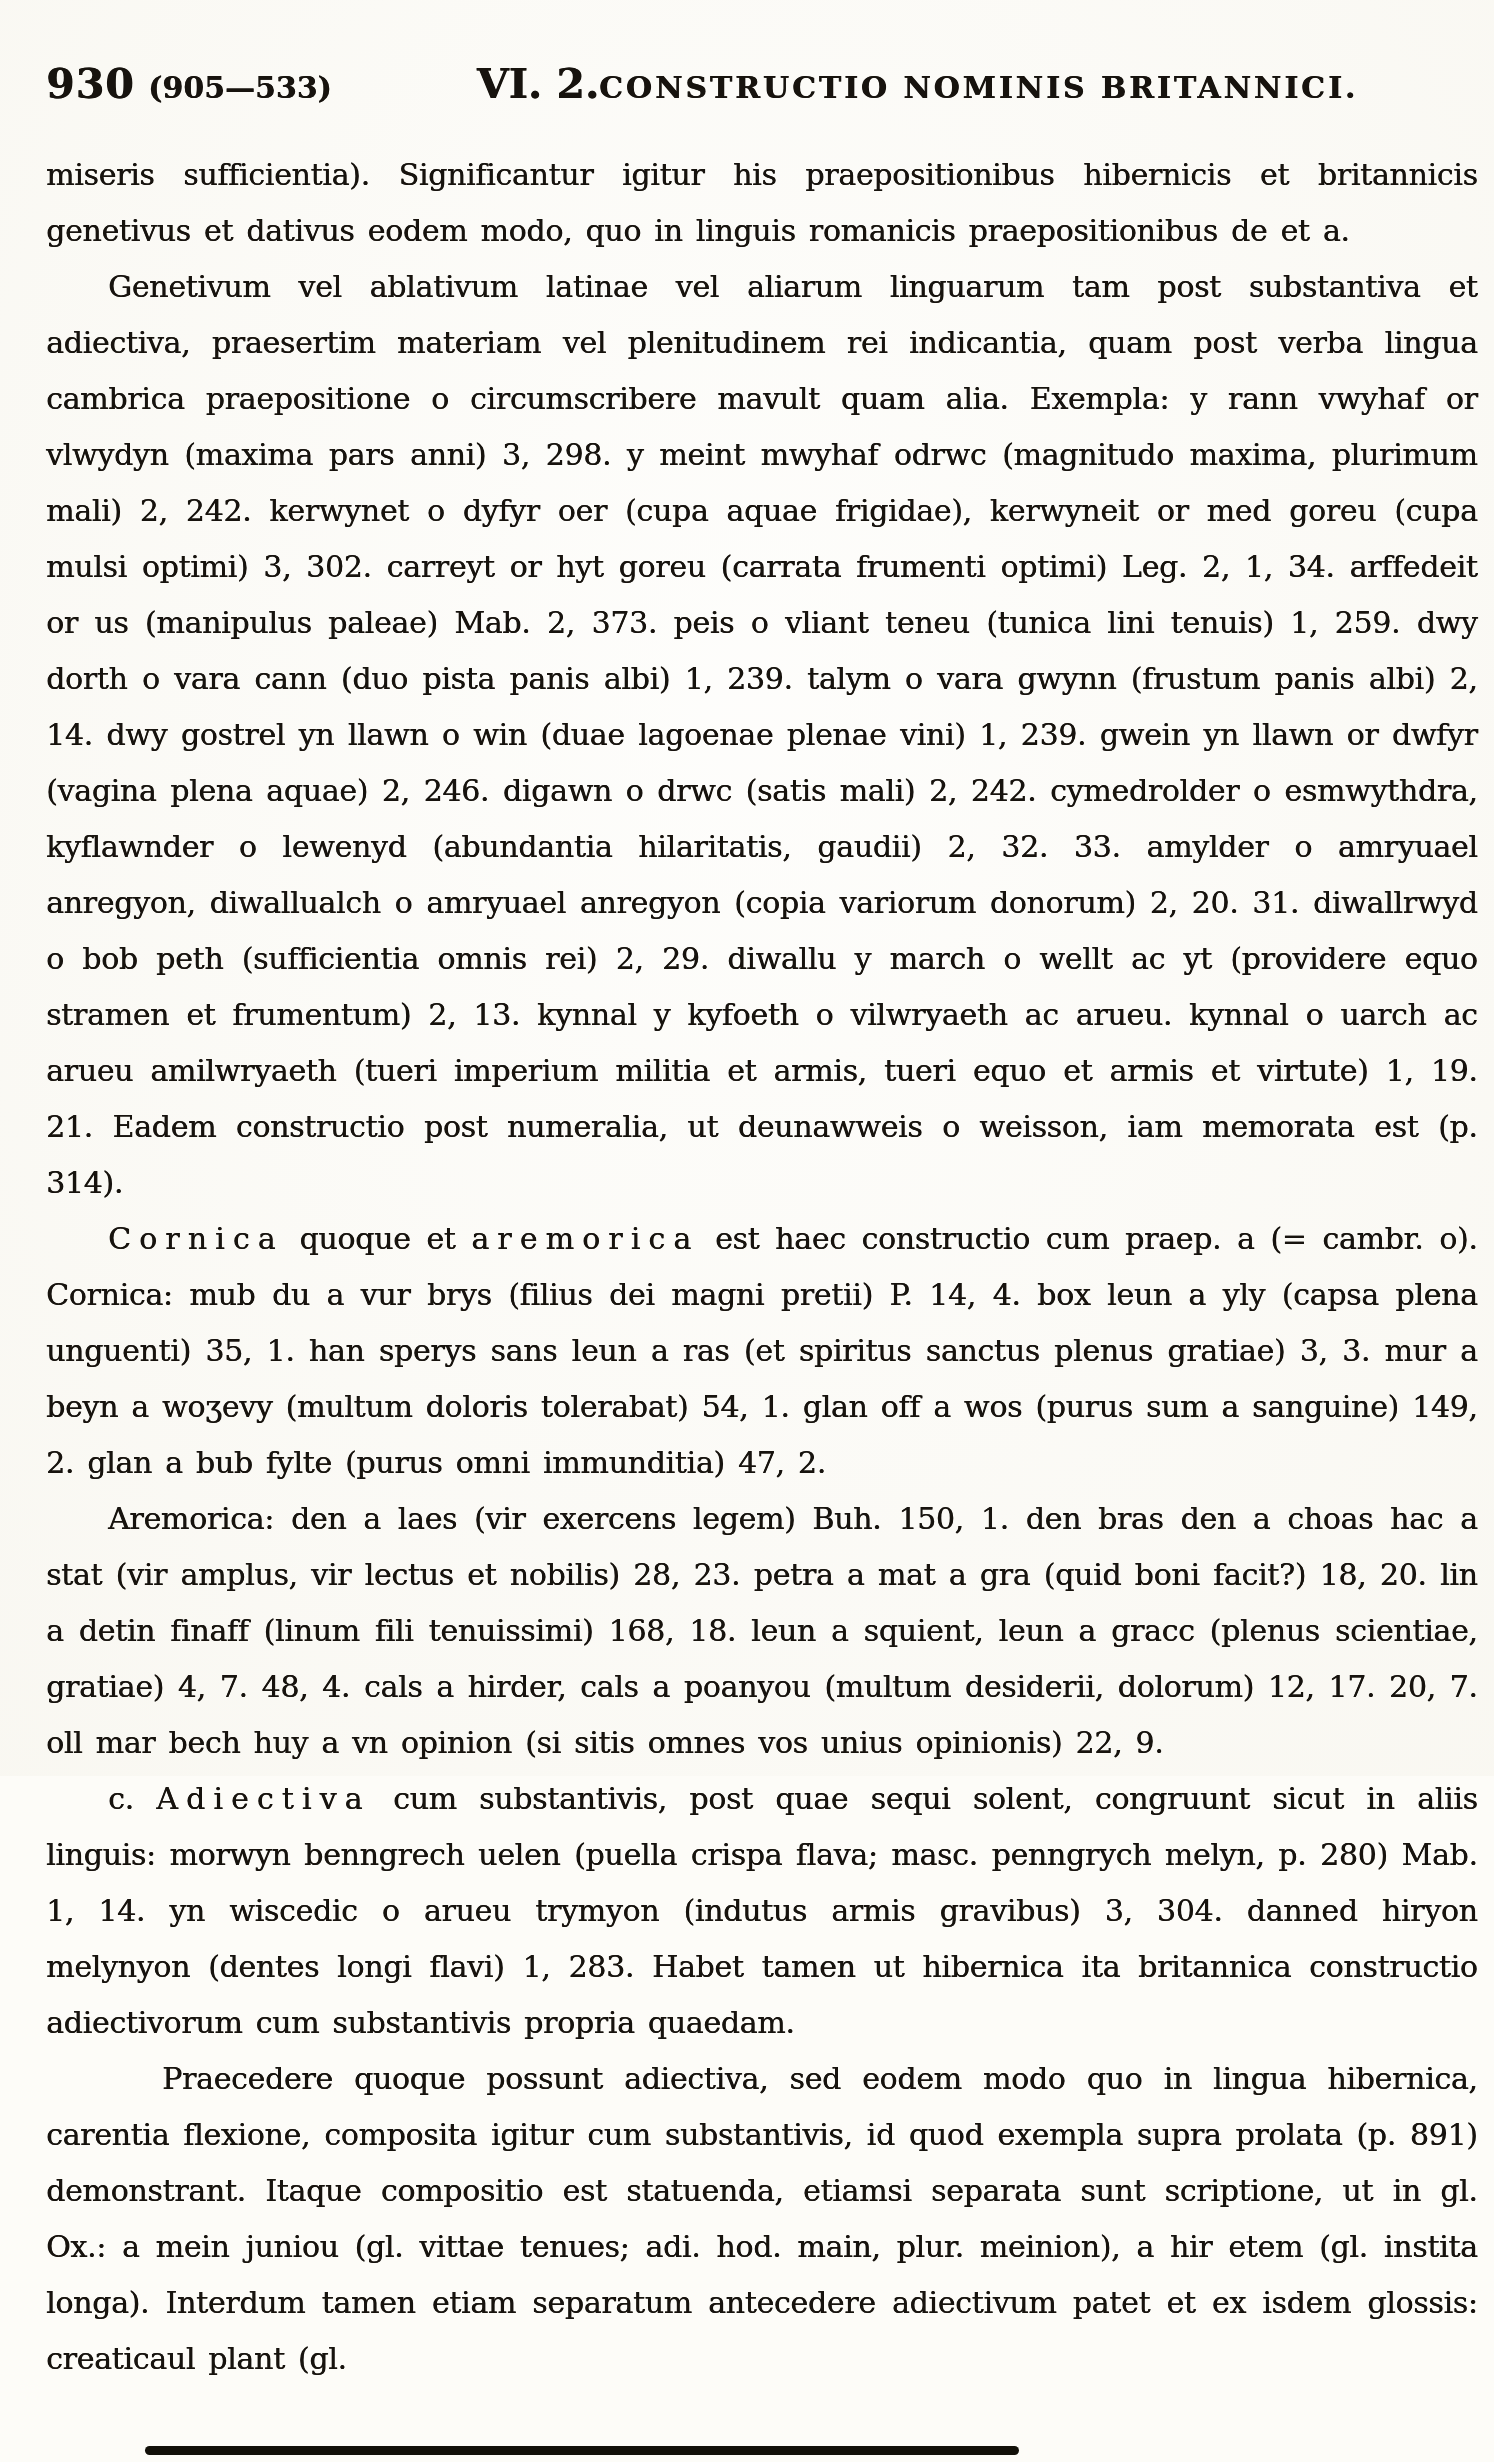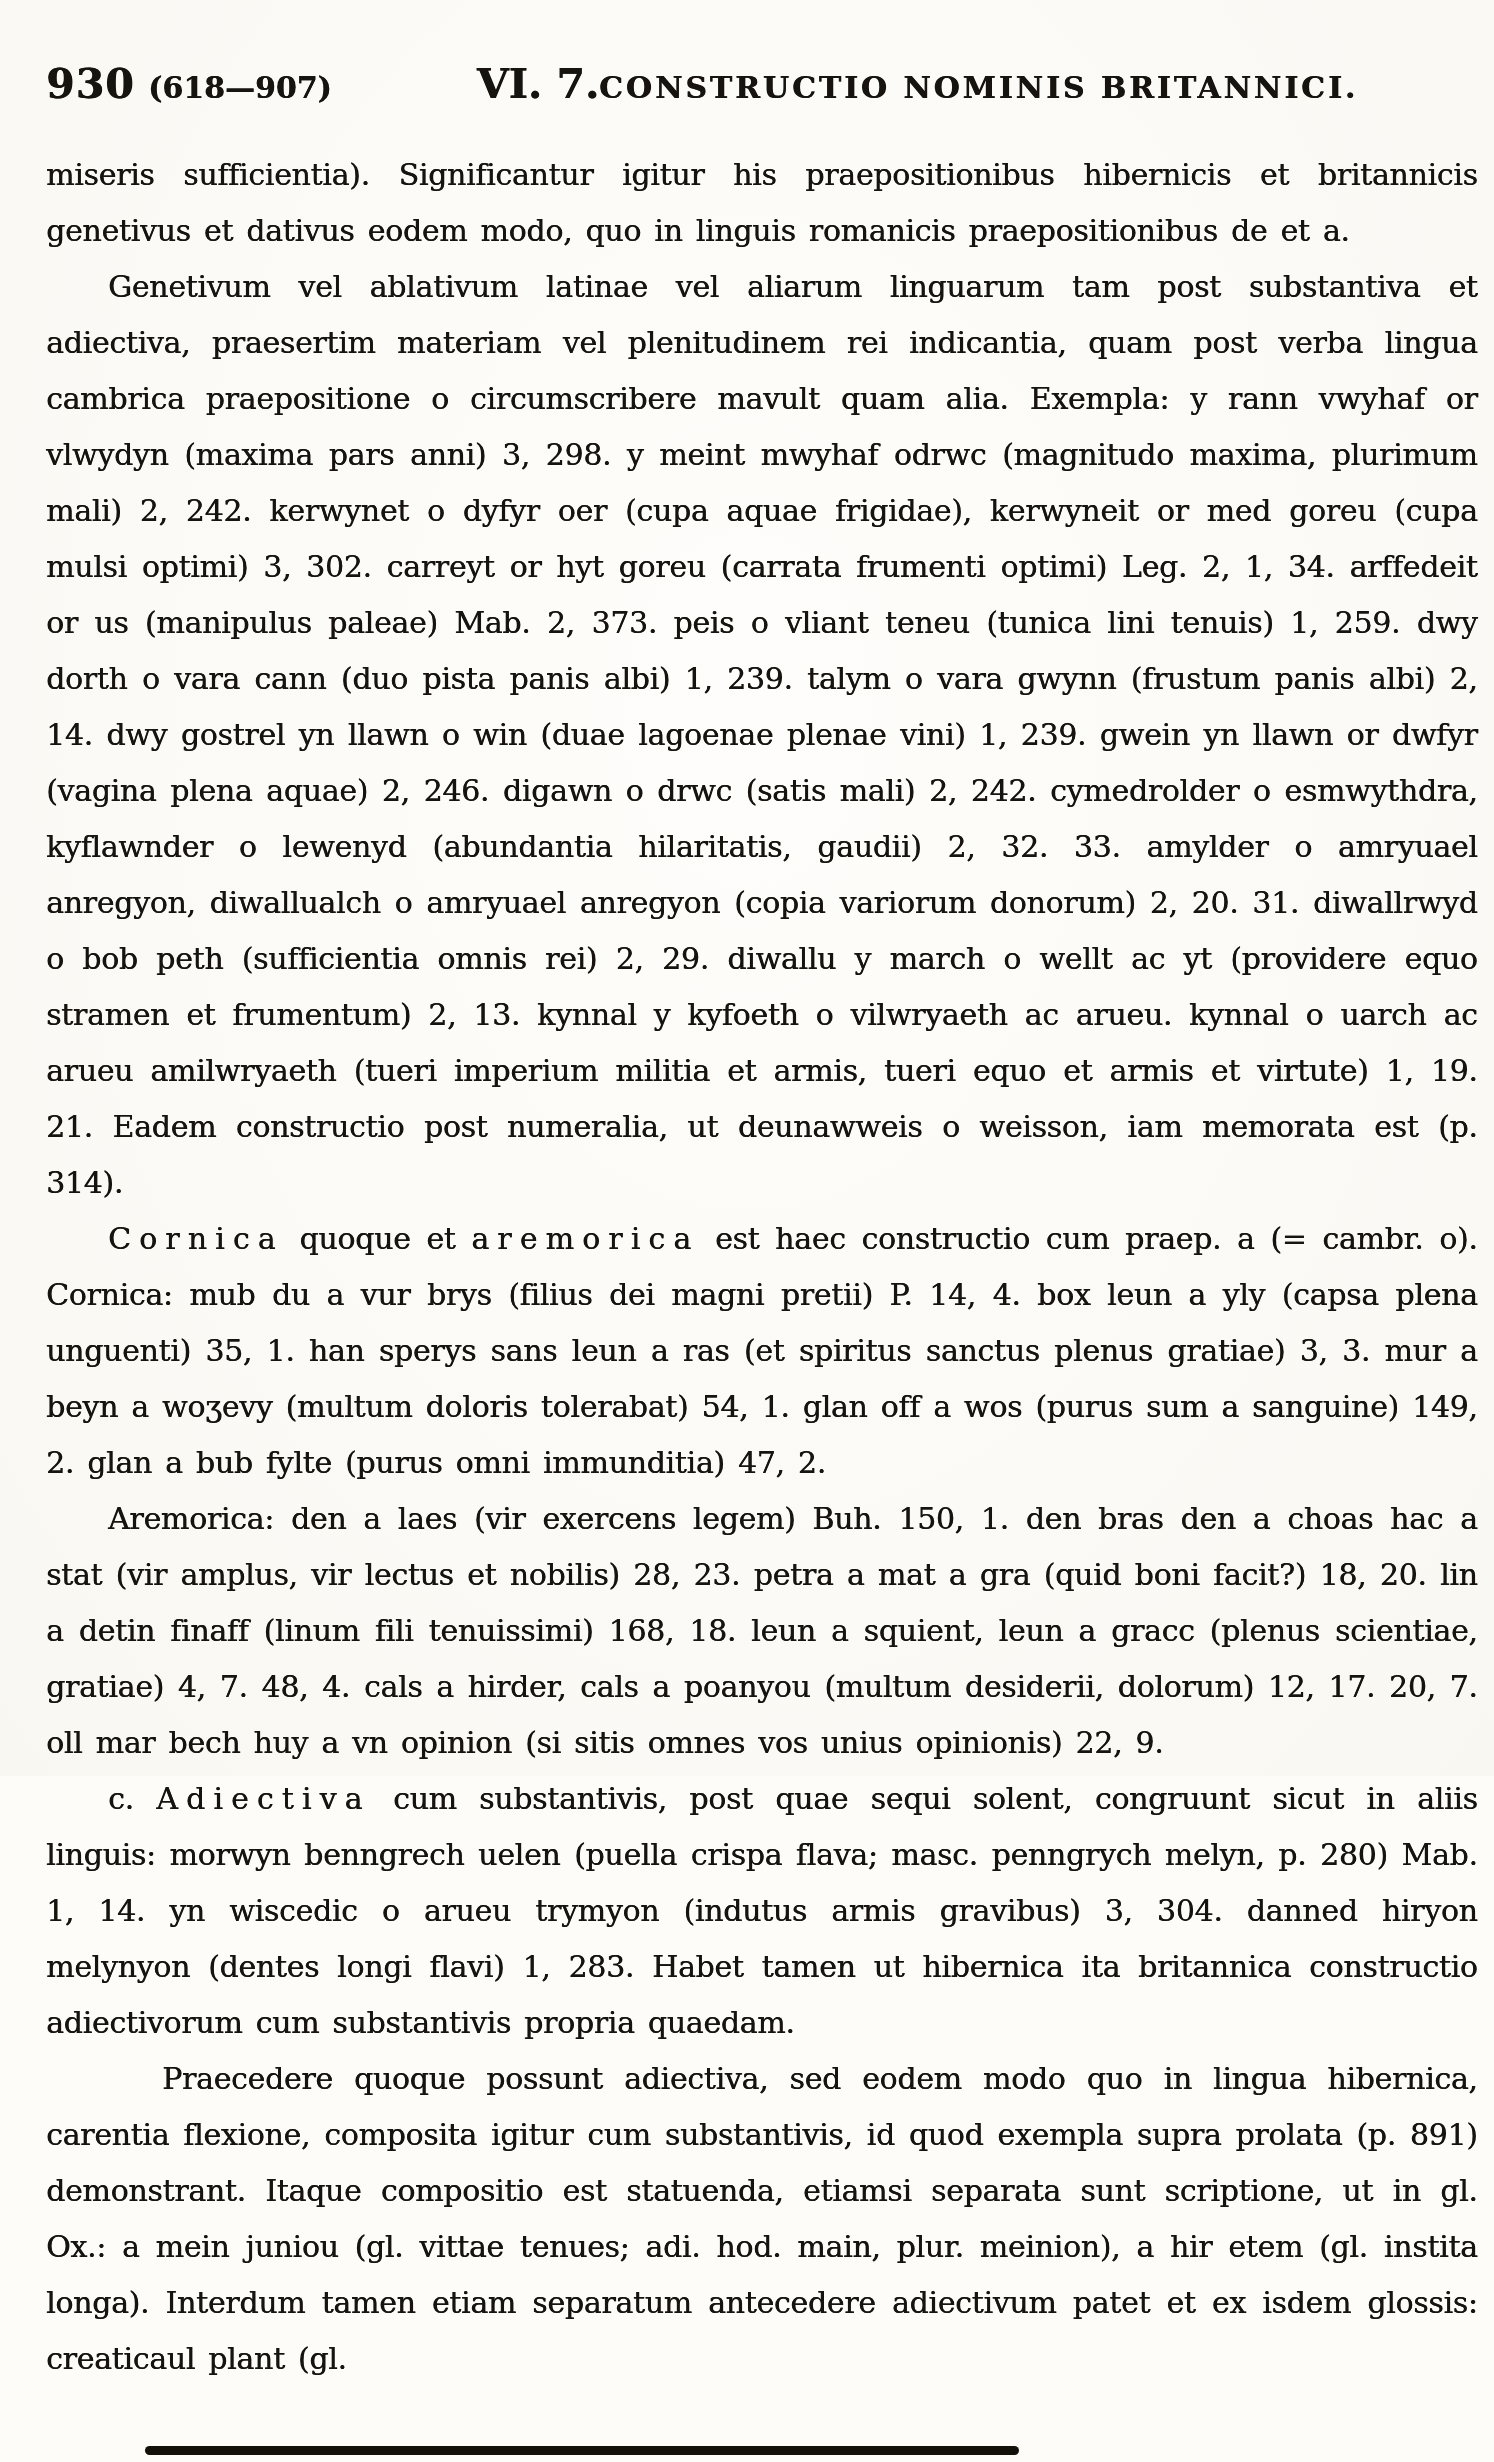--- a/index.html
+++ b/index.html
@@ -85,22 +85,22 @@
   }
 </style>
 </head>
 <body>
 
 <div class="page">
   <div class="page-inner">
 
     <div class="running-head">
       <span class="page-number">930</span>
-      <span class="page-range">(618—907)</span>
-      <span class="section-label">VI. 7.</span>
+      <span class="page-range">(905—533)</span>
+      <span class="section-label">VI. 2.</span>
       <span class="running-title">CONSTRUCTIO NOMINIS BRITANNICI.</span>
     </div>
 
     <div class="page-body">
         <p class="para indent-none"><span class="seg-roman">miseris sufficientia).  Significantur igitur his praepositionibus hibernicis et britannicis genetivus et dativus eodem modo, quo in linguis romanicis praepositionibus </span><span class="seg-italic">de</span><span class="seg-roman"> et </span><span class="seg-italic">a</span><span class="seg-roman">.</span></p>
         <p class="para indent-normal"><span class="seg-roman">Genetivum vel ablativum latinae vel aliarum linguarum tam post substantiva et adiectiva, praesertim materiam vel plenitudinem rei indicantia, quam post verba lingua cambrica praepositione </span><span class="seg-italic">o</span><span class="seg-roman"> circumscribere mavult quam alia.  Exempla: </span><span class="seg-italic">y rann vwyhaf or vlwydyn</span><span class="seg-roman"> (maxima pars anni) 3, 298.  </span><span class="seg-italic">y meint mwyhaf odrwc</span><span class="seg-roman"> (magnitudo maxima, plurimum mali) 2, 242.  </span><span class="seg-italic">kerwynet o dyfyr oer</span><span class="seg-roman"> (cupa aquae frigidae), </span><span class="seg-italic">kerwyneit or med goreu</span><span class="seg-roman"> (cupa mulsi optimi) 3, 302.  </span><span class="seg-italic">carreyt or hyt goreu</span><span class="seg-roman"> (carrata frumenti optimi) Leg. 2, 1, 34.  </span><span class="seg-italic">arffedeit or us</span><span class="seg-roman"> (manipulus paleae) Mab. 2, 373.  </span><span class="seg-italic">peis o vliant teneu</span><span class="seg-roman"> (tunica lini tenuis) 1, 259.  </span><span class="seg-italic">dwy dorth o vara cann</span><span class="seg-roman"> (duo pista panis albi) 1, 239.  </span><span class="seg-italic">talym o vara gwynn</span><span class="seg-roman"> (frustum panis albi) 2, 14.  </span><span class="seg-italic">dwy gostrel yn llawn o win</span><span class="seg-roman"> (duae lagoenae plenae vini) 1, 239.  </span><span class="seg-italic">gwein yn llawn or dwfyr</span><span class="seg-roman"> (vagina plena aquae) 2, 246.  </span><span class="seg-italic">digawn o drwc</span><span class="seg-roman"> (satis mali) 2, 242.  </span><span class="seg-italic">cymedrolder o esmwythdra, kyflawnder o lewenyd</span><span class="seg-roman"> (abundantia hilaritatis, gaudii) 2, 32. 33.  </span><span class="seg-italic">amylder o amryuael anregyon, diwallualch o amryuael anregyon</span><span class="seg-roman"> (copia variorum donorum) 2, 20. 31.  </span><span class="seg-italic">diwallrwyd o bob peth</span><span class="seg-roman"> (sufficientia omnis rei) 2, 29.  </span><span class="seg-italic">diwallu y march o wellt ac yt</span><span class="seg-roman"> (providere equo stramen et frumentum) 2, 13.  </span><span class="seg-italic">kynnal y kyfoeth o vilwryaeth ac arueu. kynnal o uarch ac arueu amilwryaeth</span><span class="seg-roman"> (tueri imperium militia et armis, tueri equo et armis et virtute) 1, 19. 21.  Eadem constructio post numeralia, ut </span><span class="seg-italic">deunawweis o weisson</span><span class="seg-roman">, iam memorata est (p. 314).</span></p>
         <p class="para indent-normal"><span class="seg-spaced">Cornica</span><span class="seg-roman"> quoque et </span><span class="seg-spaced">aremorica</span><span class="seg-roman"> est haec constructio cum praep. </span><span class="seg-italic">a</span><span class="seg-roman"> (= cambr. </span><span class="seg-italic">o</span><span class="seg-roman">).  Cornica: </span><span class="seg-italic">mub du a vur brys</span><span class="seg-roman"> (filius dei magni pretii) P. 14, 4.  </span><span class="seg-italic">box leun a yly</span><span class="seg-roman"> (capsa plena unguenti) 35, 1.  </span><span class="seg-italic">han sperys sans leun a ras</span><span class="seg-roman"> (et spiritus sanctus plenus gratiae) 3, 3.  </span><span class="seg-italic">mur a beyn a woʒevy</span><span class="seg-roman"> (multum doloris tolerabat) 54, 1.  </span><span class="seg-italic">glan off a wos</span><span class="seg-roman"> (purus sum a sanguine) 149, 2.  </span><span class="seg-italic">glan a bub fylte</span><span class="seg-roman"> (purus omni immunditia) 47, 2.</span></p>
         <p class="para indent-normal"><span class="seg-roman">Aremorica: </span><span class="seg-italic">den a laes</span><span class="seg-roman"> (vir exercens legem) Buh. 150, 1.  </span><span class="seg-italic">den bras den a choas hac a stat</span><span class="seg-roman"> (vir amplus, vir lectus et nobilis) 28, 23.  </span><span class="seg-italic">petra a mat a gra</span><span class="seg-roman"> (quid boni facit?) 18, 20.  </span><span class="seg-italic">lin a detin finaff</span><span class="seg-roman"> (linum fili tenuissimi) 168, 18.  </span><span class="seg-italic">leun a squient, leun a gracc</span><span class="seg-roman"> (plenus scientiae, gratiae) 4, 7. 48, 4.  </span><span class="seg-italic">cals a hirder, cals a poanyou</span><span class="seg-roman"> (multum desiderii, dolorum) 12, 17. 20, 7.  </span><span class="seg-italic">oll mar bech huy a vn opinion</span><span class="seg-roman"> (si sitis omnes vos unius opinionis) 22, 9.</span></p>
         <p class="para indent-normal"><span class="seg-italic">c.</span><span class="seg-roman">  </span><span class="seg-spaced">Adiectiva</span><span class="seg-roman"> cum substantivis, post quae sequi solent, congruunt sicut in aliis linguis: </span><span class="seg-italic">morwyn benngrech uelen</span><span class="seg-roman"> (puella crispa flava; masc. </span><span class="seg-italic">penngrych melyn</span><span class="seg-roman">, p. 280) Mab. 1, 14.  </span><span class="seg-italic">yn wiscedic o arueu trymyon</span><span class="seg-roman"> (indutus armis gravibus) 3, 304.  </span><span class="seg-italic">danned hiryon melynyon</span><span class="seg-roman"> (dentes longi flavi) 1, 283.  Habet tamen ut hibernica ita britannica constructio adiectivorum cum substantivis propria quaedam.</span></p>
         <p class="para indent-large"><span class="seg-roman">Praecedere quoque possunt adiectiva, sed eodem modo quo in lingua hibernica, carentia flexione, composita igitur cum substantivis, id quod exempla supra prolata (p. 891) demonstrant.  Itaque compositio est statuenda, etiamsi separata sunt scriptione, ut in gl. Ox.: </span><span class="seg-italic">a mein juniou</span><span class="seg-roman"> (gl. vittae tenues; adi. hod. </span><span class="seg-italic">main</span><span class="seg-roman">, plur. </span><span class="seg-italic">meinion</span><span class="seg-roman">), </span><span class="seg-italic">a hir etem</span><span class="seg-roman"> (gl. instita longa).  Interdum tamen etiam separatum antecedere adiectivum patet et ex isdem glossis: </span><span class="seg-italic">creaticaul plant</span><span class="seg-roman"> (gl.</span></p>

